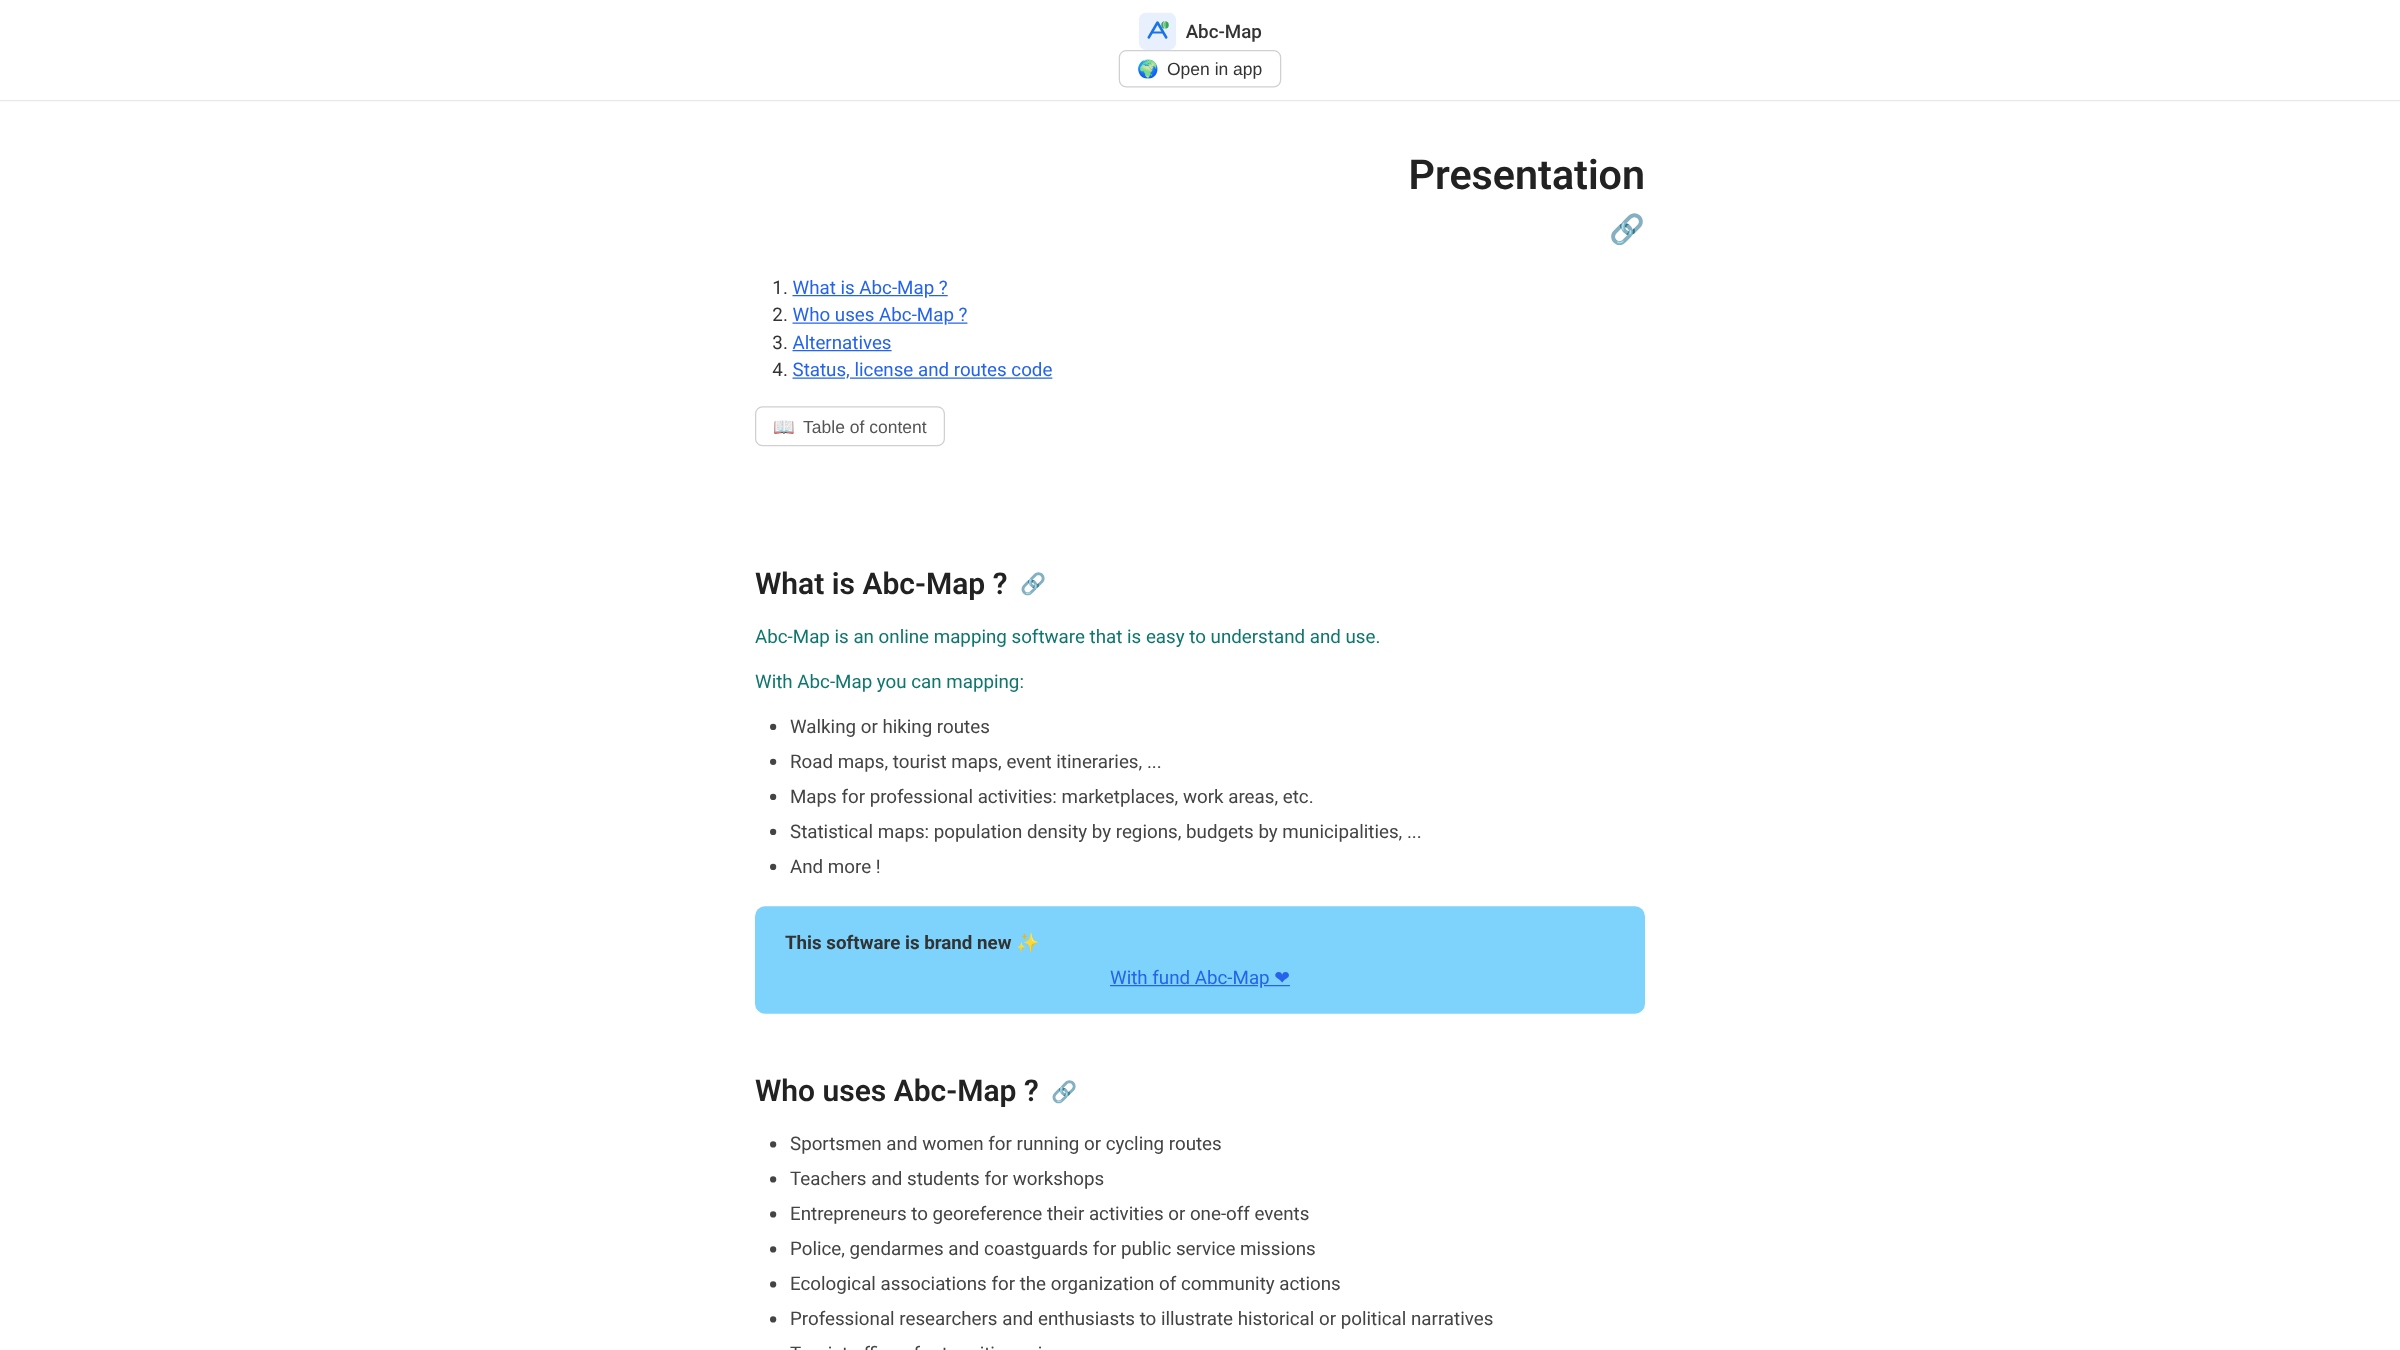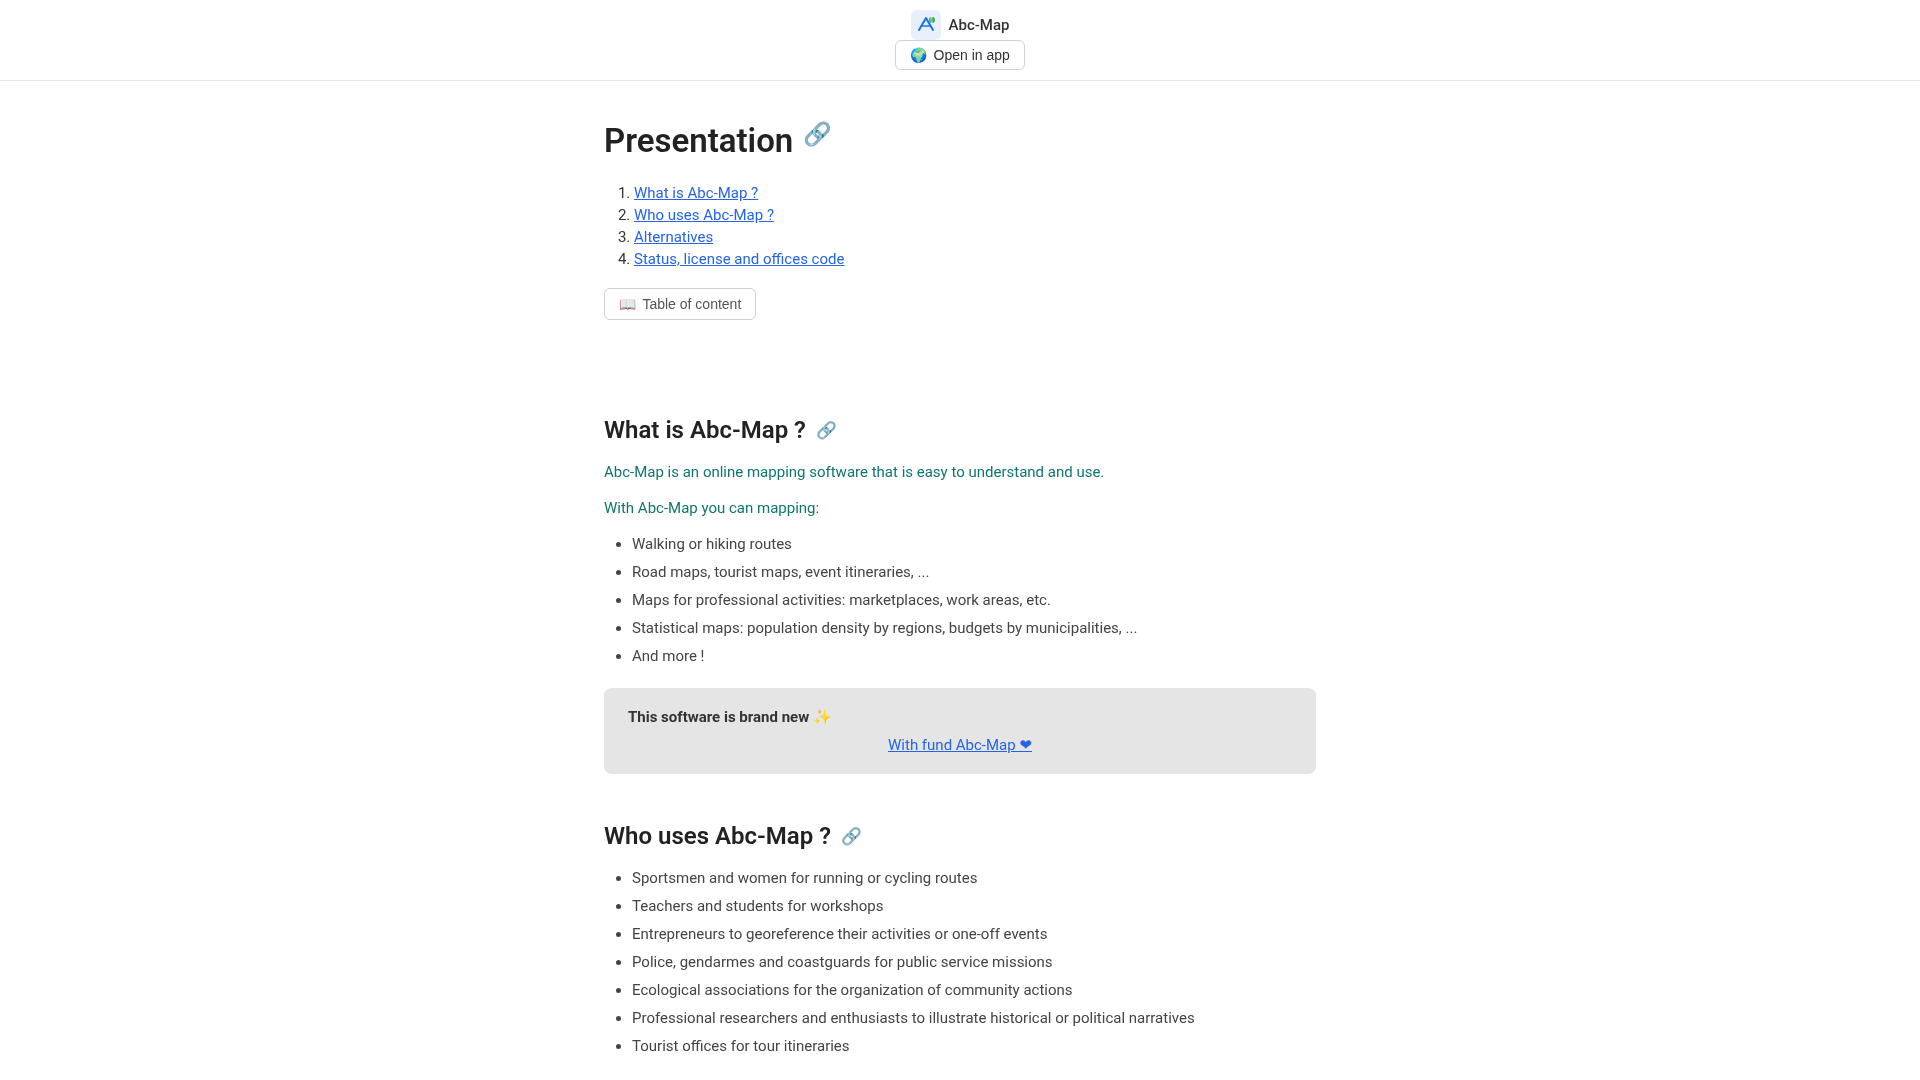--- a/index.html
+++ b/index.html
@@ -63,22 +63,23 @@
       padding: 40px 24px 80px;
     }
 
     
     h1 {
       font-size: 2.2em;
       font-weight: 600;
       color: #222;
       margin-bottom: 24px;
       display: flex;
-      align-items: flex-start;
+      align-items: flex-end;
       gap: 10px;
+      flex-direction: column;
     }
 
     h2 {
       font-size: 1.6em;
       font-weight: 600;
       color: #222;
       margin-bottom: 16px;
       display: flex;
       align-items: center;
       gap: 10px;
@@ -145,21 +146,21 @@
 
     .bullet-list li {
       margin-bottom: 4px;
       font-size: 15px;
       line-height: 1.6;
       color: #444;
     }
 
     
     .info-box {
-      background: #e5e5e5;
+      background: #7dd3fc;
       border-radius: 8px;
       padding: 20px 24px;
       margin: 20px 0 40px;
     }
 
     .info-box-title {
       font-weight: 700;
       font-size: 15px;
       color: #333;
       margin-bottom: 10px;
@@ -213,21 +214,21 @@
   <section class="section">
     <h1>
       <span>Presentation</span>
       <a class="anchor-icon" href="#presentation">🔗</a>
     </h1>
 
     <ol class="toc-list">
     <li><a href="#what-is">What is Abc-Map ?</a></li>
         <li><a href="#who-uses">Who uses Abc-Map ?</a></li>
         <li><a href="#alternatives">Alternatives</a></li>
-        <li><a href="#status">Status, license and offices code</a></li>
+        <li><a href="#status">Status, license and routes code</a></li>
       </ol>
 
     <button class="toc-button">
       <span>📖</span>
       <span>Table of content</span>
     </button>
   </section>
 
   <section class="section section-gap" id="what-is">
     <h2>

